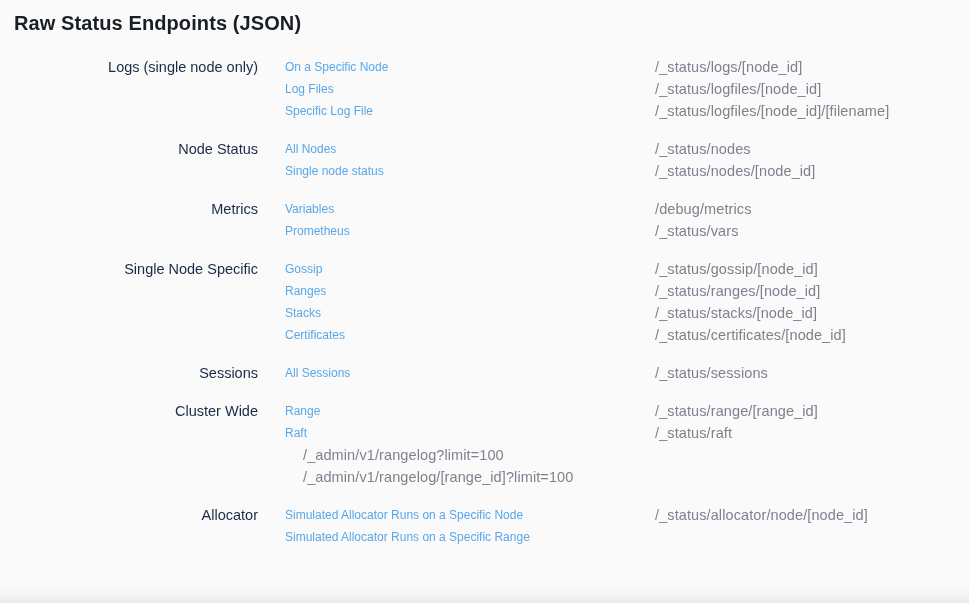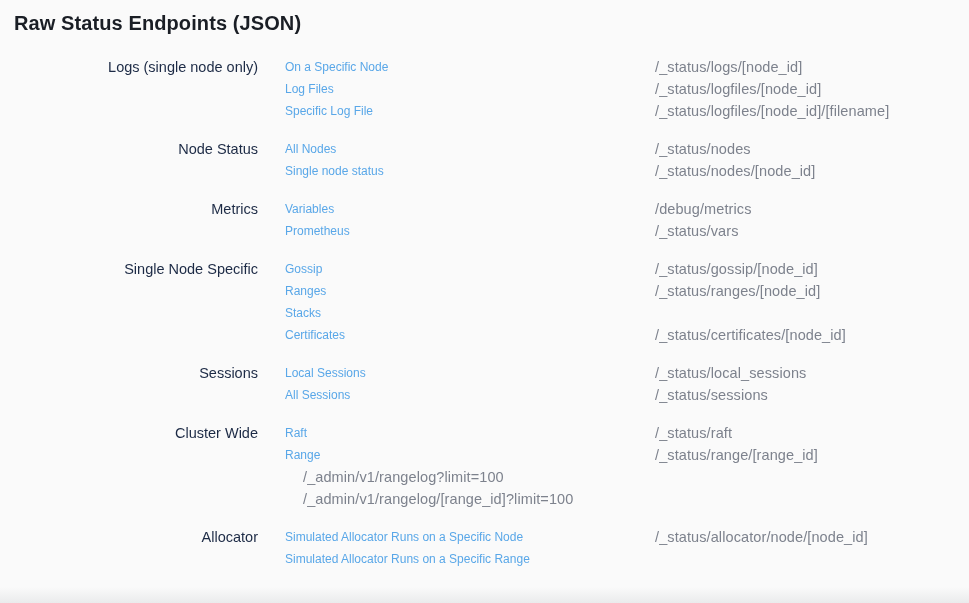--- a/index.html
+++ b/index.html
@@ -124,50 +124,47 @@
           <div class="row">
             <a class="link" href="#">Gossip</a>
             <div class="path">/_status/gossip/[node_id]</div>
           </div>
           <div class="row">
             <a class="link" href="#">Ranges</a>
             <div class="path">/_status/ranges/[node_id]</div>
           </div>
           <div class="row">
             <a class="link" href="#">Stacks</a>
+            <div class="path">/_status/stacks/[node_id]</div>
           </div>
           <div class="row">
             <a class="link" href="#">Certificates</a>
             <div class="path">/_status/certificates/[node_id]</div>
           </div>
         </div>
       </div>
       <div class="section">
         <div class="cat">Sessions</div>
         <div class="rows">
           <div class="row">
-            <a class="link" href="#">Local Sessions</a>
-            <div class="path">/_status/local_sessions</div>
-          </div>
-          <div class="row">
             <a class="link" href="#">All Sessions</a>
             <div class="path">/_status/sessions</div>
           </div>
         </div>
       </div>
       <div class="section">
         <div class="cat">Cluster Wide</div>
         <div class="rows">
           <div class="row">
+            <a class="link" href="#">Range</a>
+            <div class="path">/_status/range/[range_id]</div>
+          </div>
+          <div class="row">
             <a class="link" href="#">Raft</a>
             <div class="path">/_status/raft</div>
-          </div>
-          <div class="row">
-            <a class="link" href="#">Range</a>
-            <div class="path">/_status/range/[range_id]</div>
           </div>
           <div class="row">
             <div class="path">/_admin/v1/rangelog?limit=100</div>
           </div>
           <div class="row">
             <div class="path">/_admin/v1/rangelog/[range_id]?limit=100</div>
           </div>
         </div>
       </div>
       <div class="section">

